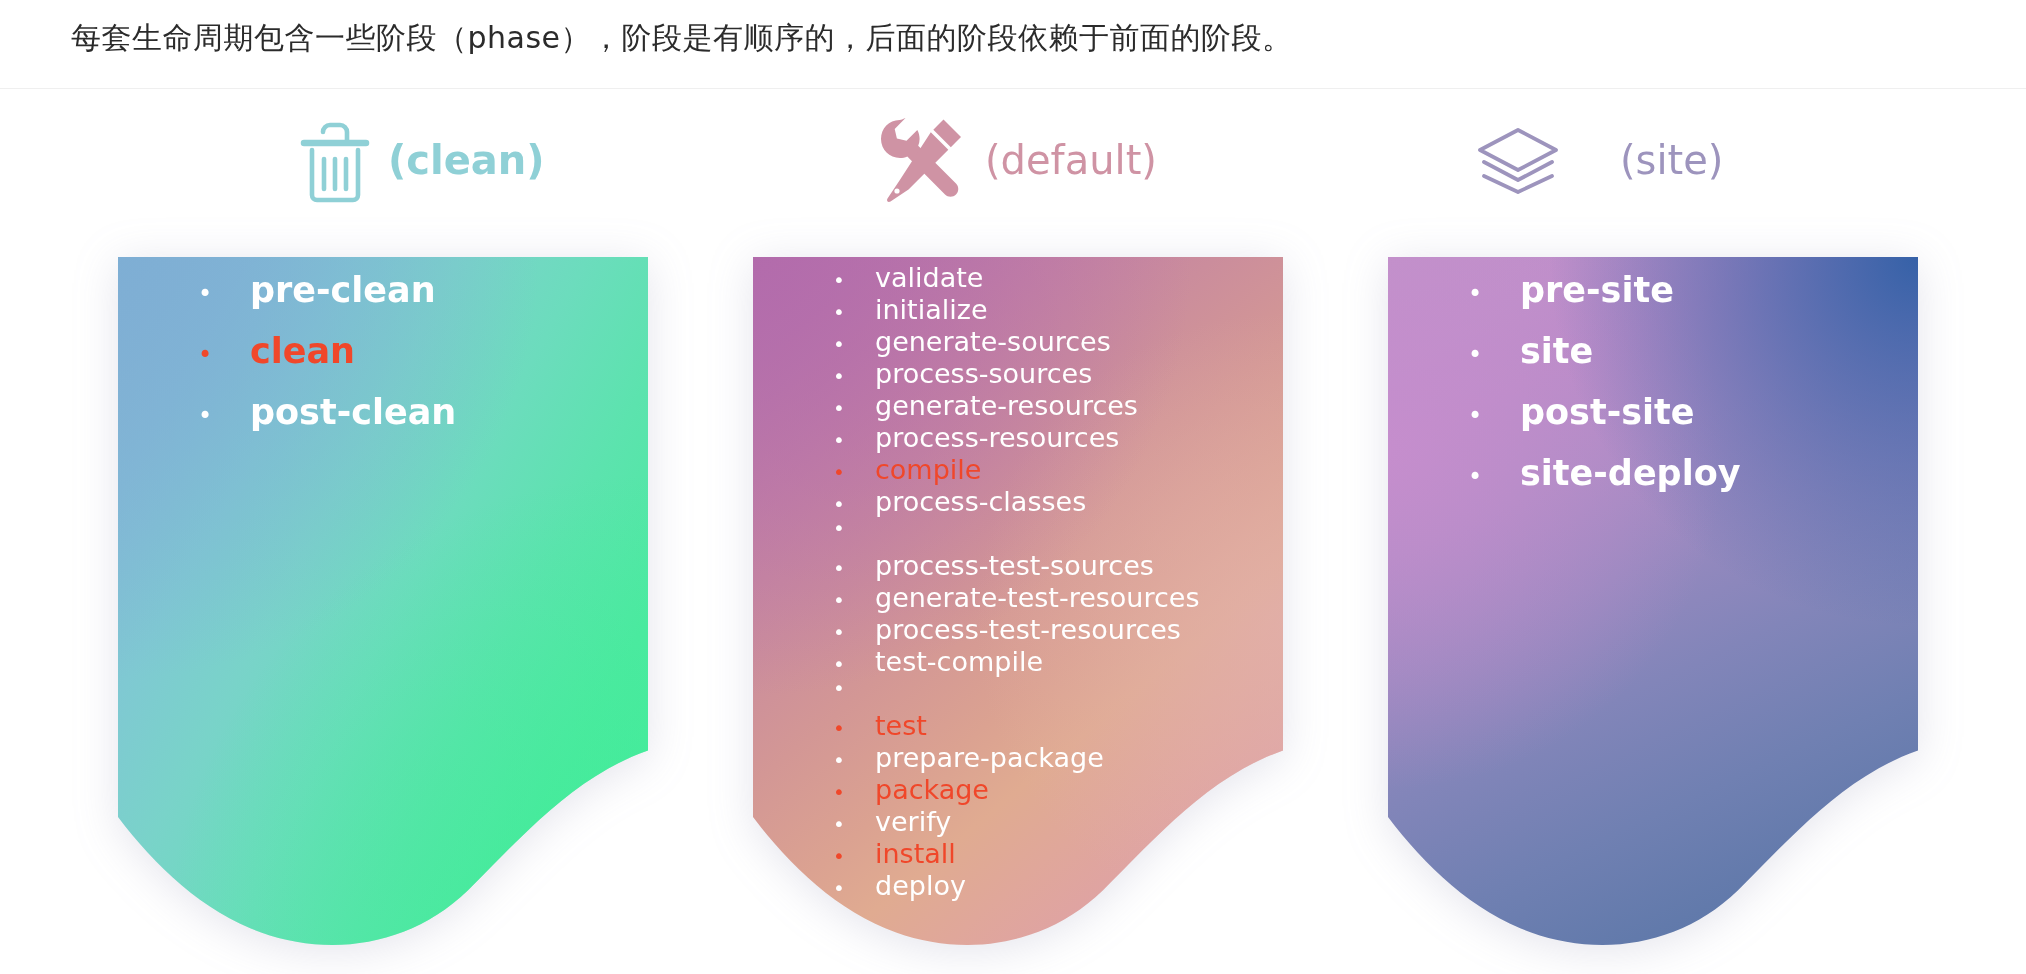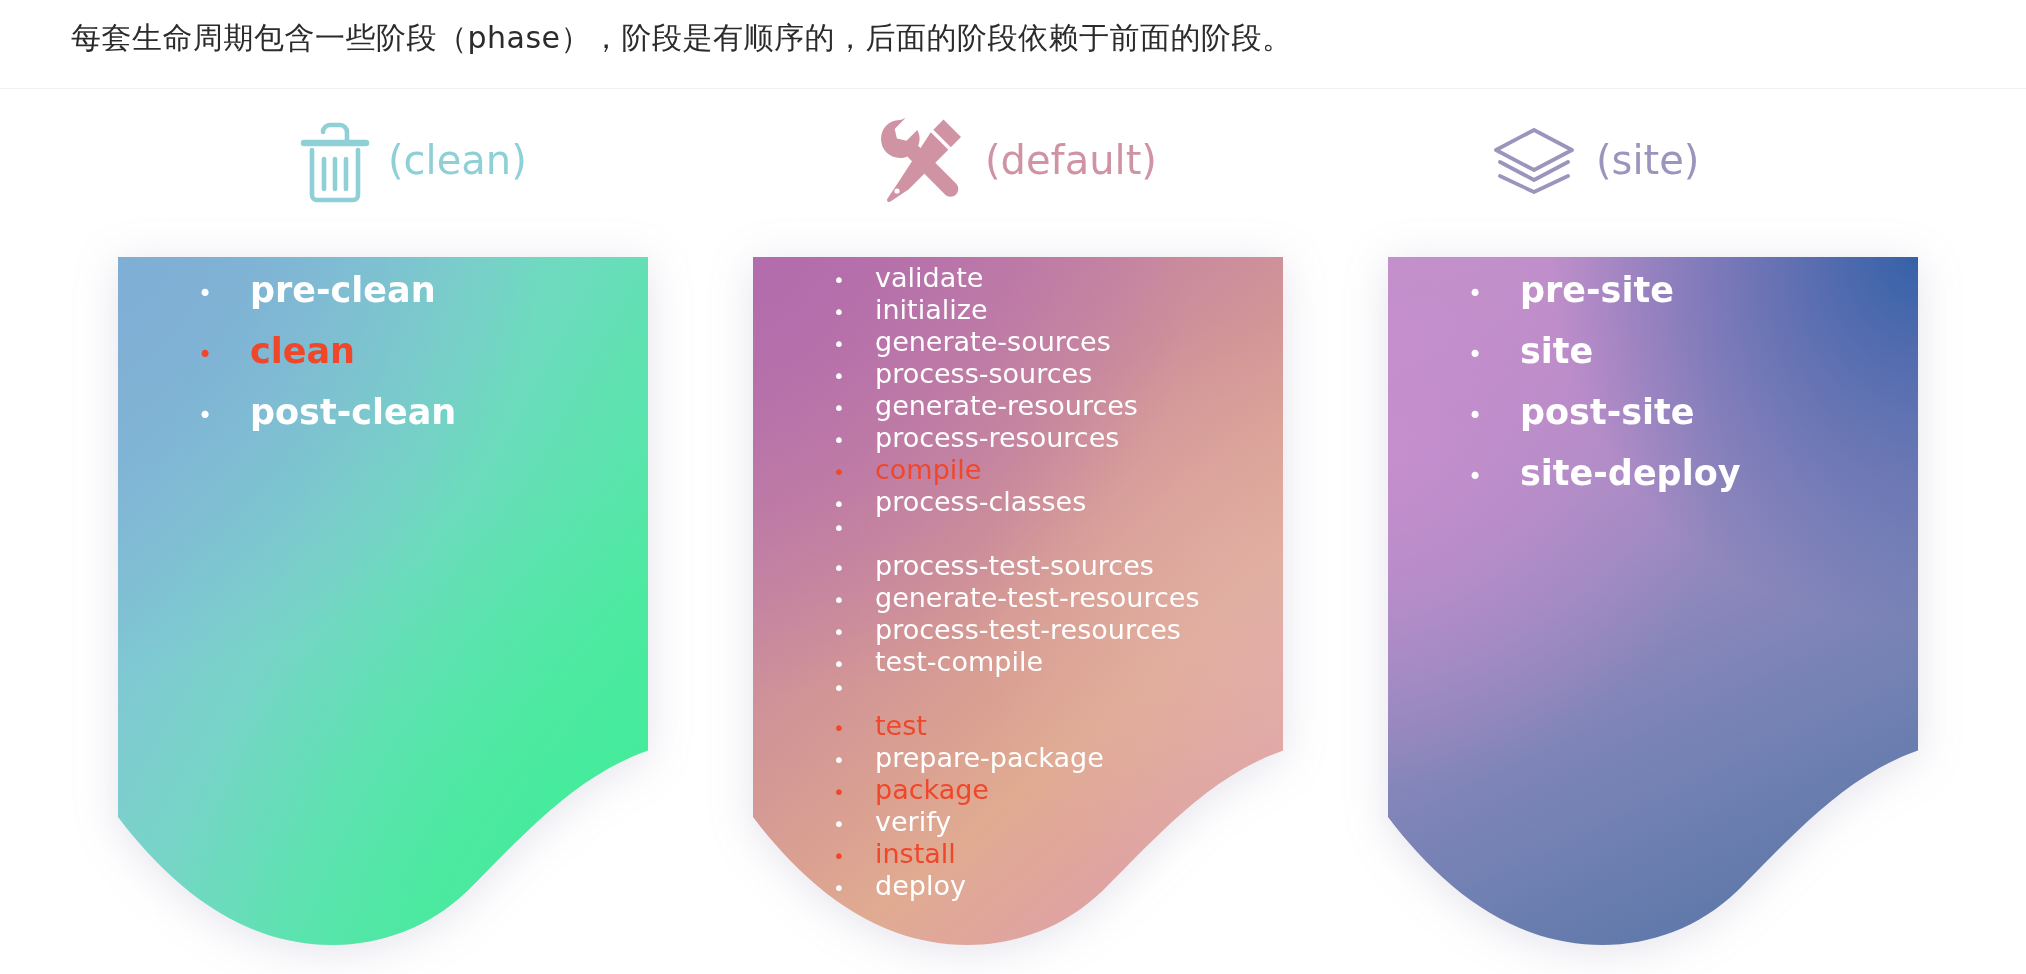--- a/index.html
+++ b/index.html
@@ -50,23 +50,23 @@
 
   
   .col-header {
     position: absolute;
     top: 0;
     height: 100px;
     display: flex;
     align-items: center;
     white-space: nowrap;
   }
-  #header-clean   { left: 180px; }
+  #header-clean   { left: 180px; font-weight: bold; }
   #header-default { left: 120px; }
-  #header-site    { left: 100px; }
+  #header-site    { left: 84px; gap: 40px; }
 
   .col-header .icon-wrap {
     display: block;
     line-height: 0;
   }
   .col-header .col-label {
     font-size: 40px;
     line-height: 1;
     margin-left: 16px;
     font-family: "DejaVu Sans", "Liberation Sans", sans-serif;

